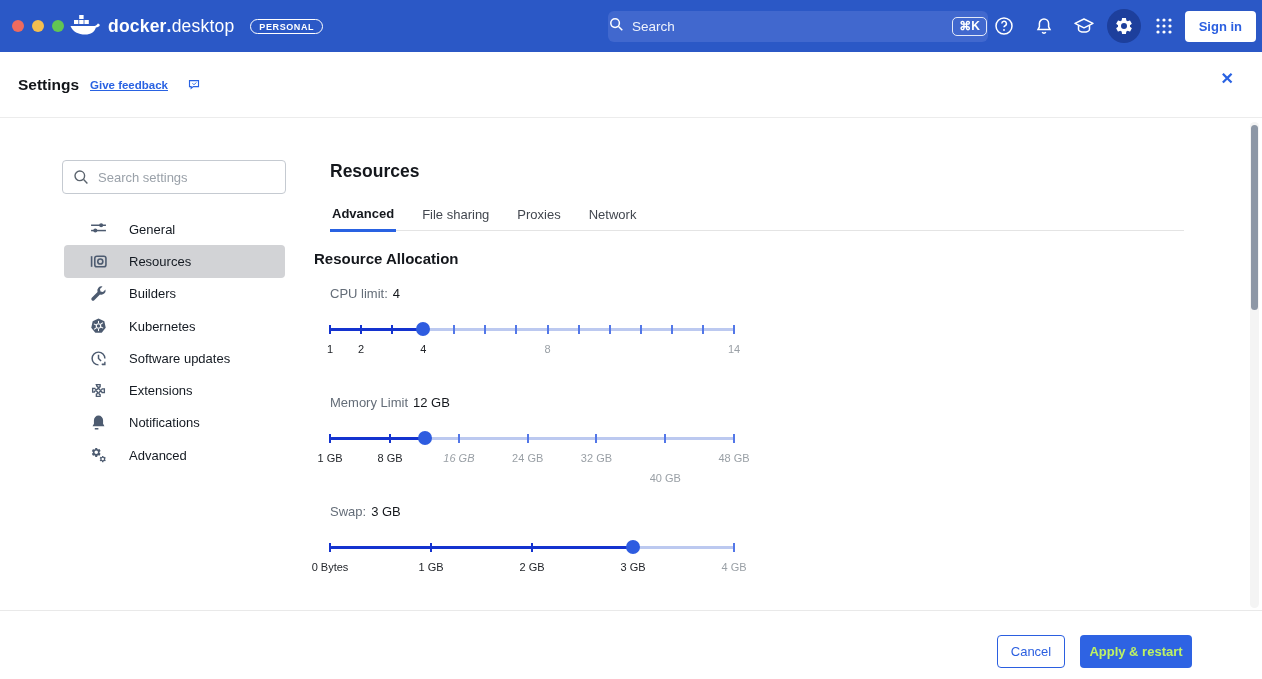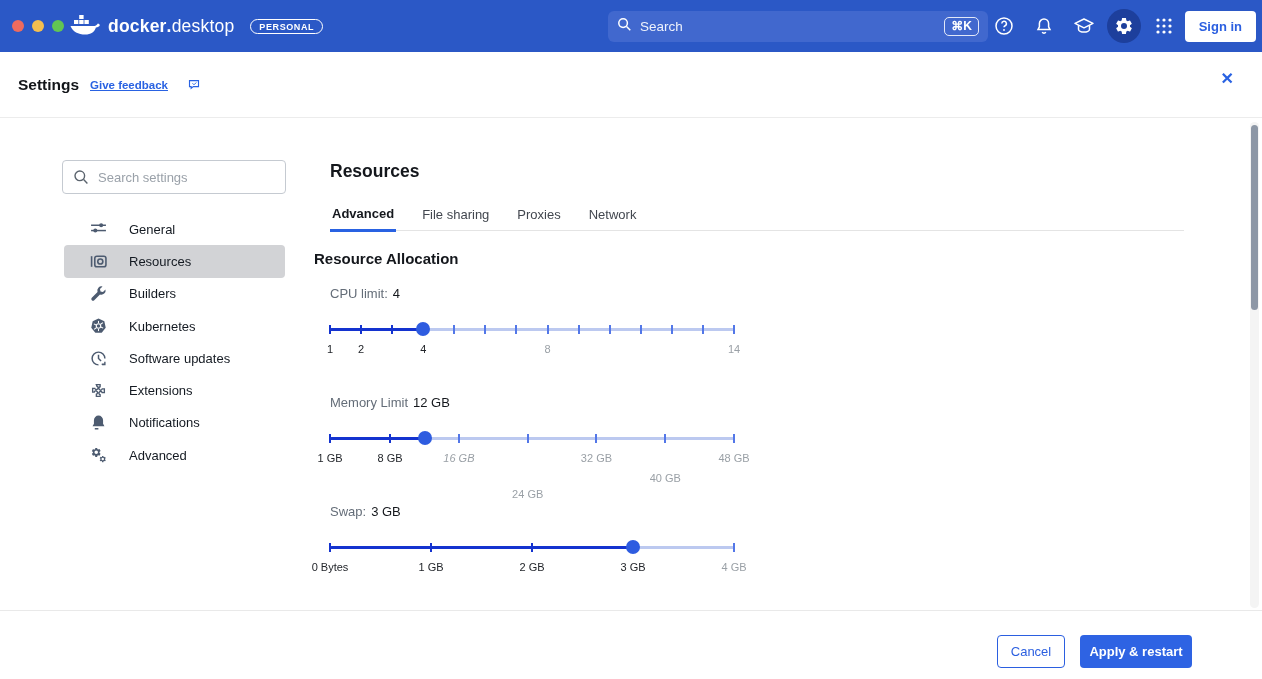--- a/index.html
+++ b/index.html
@@ -14,21 +14,21 @@
   .tl-red { background:#ed6b5f; } .tl-yellow { background:#f5bf50; } .tl-green { background:#62c554; }
 
   .brand { position:absolute; left:70px; top:0; height:52px; display:flex; align-items:center; gap:8px; color:#fff; }
   .brand-text { font-size:17.5px; letter-spacing:.2px; display:flex; align-items:baseline; }
   .brand-bold { font-weight:700; }
   .brand-light { font-weight:300; }
   .badge { margin-left:8px; border:1.5px solid #fff; border-radius:10px; padding:2px 8px 1px;
            font-size:9px; font-weight:700; letter-spacing:.6px; color:#fff; }
 
   .searchbar { position:absolute; left:608px; top:11px; width:380px; height:31px; background:#4168ce;
-               border-radius:6px; display:flex; align-items:center; gap:8px; padding:0 9px; }
+               border-radius:6px; display:flex; align-items:center; gap:8px; padding:0 1px; }
   .searchbar input { flex:1; background:transparent; border:none; outline:none; color:#fff; font-size:13.5px;
                      font-family:"Liberation Sans", sans-serif; }
   .searchbar input::placeholder { color:#eef2fc; opacity:1; }
   .kbd { border:1px solid rgba(255,255,255,.85); border-radius:5px; padding:1px 6px 2px; color:#fff;
          font-size:12px; font-weight:600; }
 
   .titlebar-right { position:absolute; right:6px; top:0; height:52px; display:flex; align-items:center; gap:0; }
   .tb-icon { width:34px; height:34px; border:none; background:transparent; border-radius:50%;
              display:flex; align-items:center; justify-content:center; color:#fff; cursor:pointer; }
   .tb-icon.tb-active { background:#1d3f9c; }
@@ -87,21 +87,21 @@
   
   .scrollbar-track { position:absolute; right:3px; top:122px; width:9px; height:486px; background:#f4f4f4; border-radius:5px; }
   .scrollbar-thumb { position:absolute; right:4px; top:125px; width:7px; height:185px; background:#8d97a6; border-radius:4px; cursor:grab; }
 
   
   .footer { position:absolute; left:0; right:0; bottom:0; height:69px; background:#fff; border-top:1px solid #e9e9e9; }
   .cancel-btn { position:absolute; right:197px; top:24px; width:68px; height:33px; background:#fff;
                 border:1px solid #2b5fe0; border-radius:4px; color:#2b5fe0; font-size:13px;
                 font-family:"Liberation Sans", sans-serif; cursor:pointer; }
   .apply-btn { position:absolute; right:70px; top:24px; width:112px; height:33px; background:#2e63e3;
-               border:none; border-radius:4px; color:#ffffff; font-size:13px; font-weight:700;
+               border:none; border-radius:4px; color:#bef264; font-size:13px; font-weight:700;
                font-family:"Liberation Sans", sans-serif; cursor:pointer; }
 </style>
 </head>
 <body>
 
 <div class="app">
 
   <header class="titlebar">
     <div class="traffic-lights">
       <span class="tl tl-red"></span>
@@ -343,21 +343,21 @@
         <span class="tick on" style="left: 14.8936%;"></span>
         <span class="tick" style="left: 31.9149%;"></span>
         <span class="tick" style="left: 48.9362%;"></span>
         <span class="tick" style="left: 65.9574%;"></span>
         <span class="tick" style="left: 82.9787%;"></span>
         <span class="tick" style="left: 100%;"></span>
         <span class="thumb" style="left: 23.4043%;"></span>
         <span class="tick-label dark" style="left: 0%;">1 GB</span>
         <span class="tick-label dark" style="left: 14.8936%;">8 GB</span>
         <span class="tick-label" style="left: 31.9149%; font-style: italic;">16 GB</span>
-        <span class="tick-label" style="left: 48.9362%; margin-top: 36px;">24 GB</span>
+        <span class="tick-label" style="left: 48.9362%;">24 GB</span>
         <span class="tick-label" style="left: 65.9574%;">32 GB</span>
         <span class="tick-label" style="left: 82.9787%; margin-top: 20px;">40 GB</span>
         <span class="tick-label" style="left: 100%;">48 GB</span>
       </div>
       <div class="slider-block sb-2">
         <div class="slider-head"><span>Swap:</span><span class="val">3 GB</span></div>
         <div class="track-bg"></div>
         <div class="track-fill" style="width: 75%;"></div>
         <span class="tick on" style="left: 0%;"></span>
         <span class="tick on" style="left: 25%;"></span>

